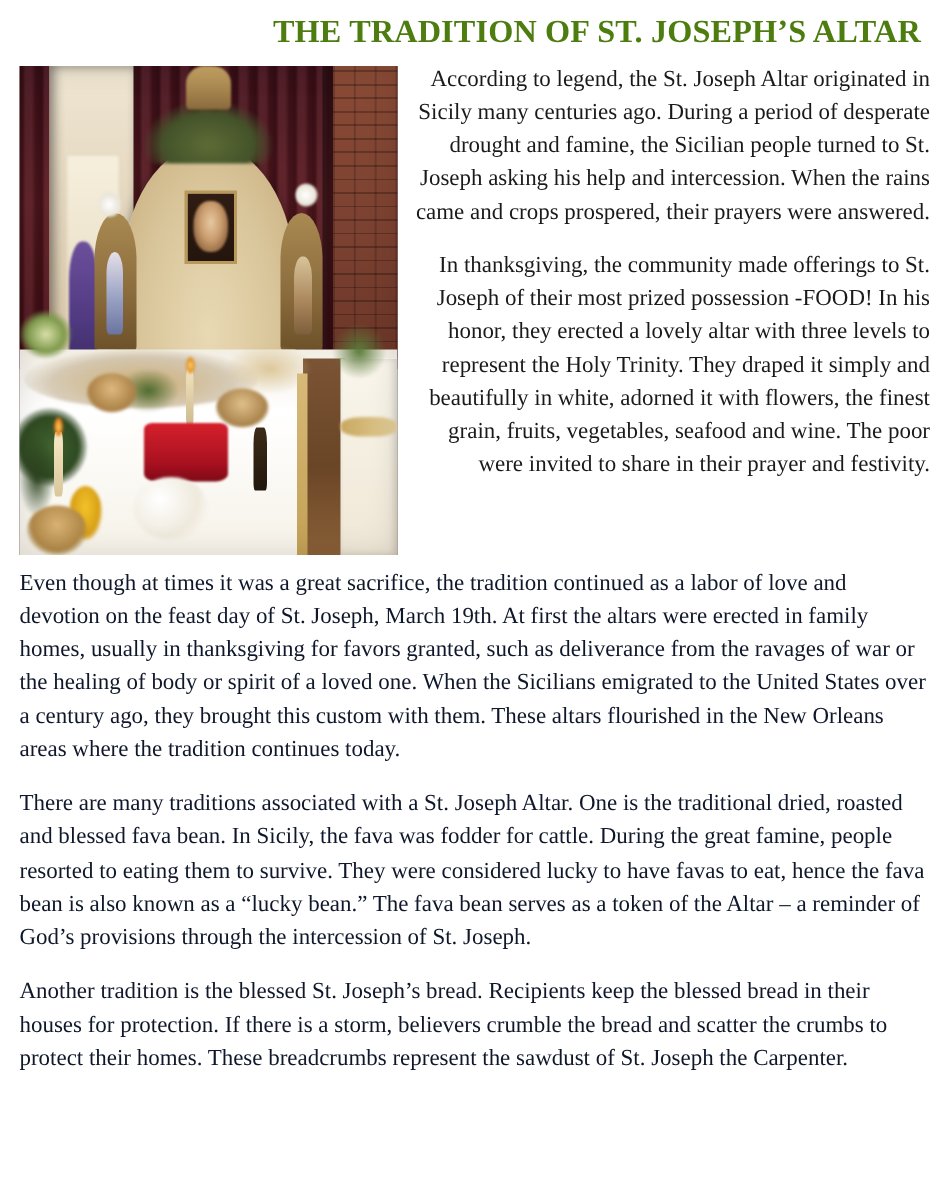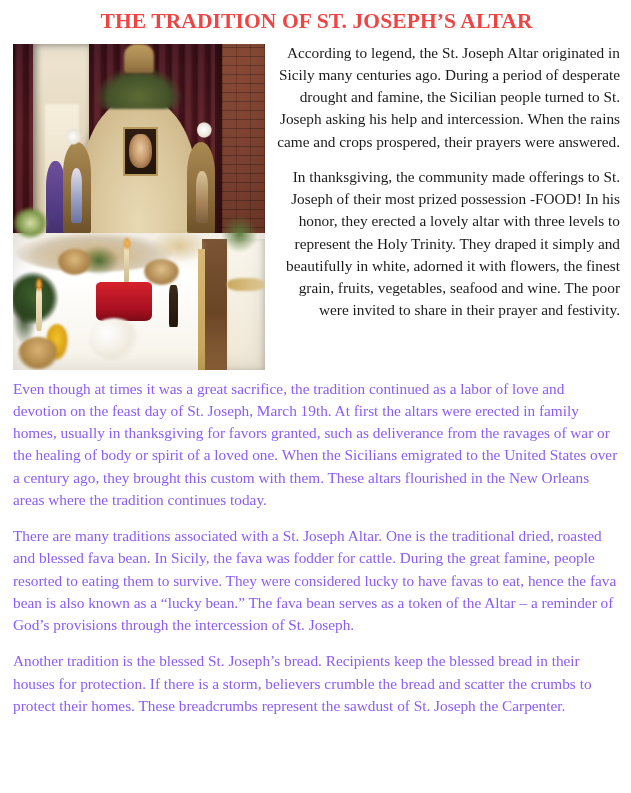--- a/index.html
+++ b/index.html
@@ -21,26 +21,26 @@
     height: 793px;
     position: relative;
     box-sizing: border-box;
     padding: 0 11px 0 13px;
   }
 
   
   .doc-title {
     font-size: 21.5px;
     font-weight: bold;
-    text-align: center;
+    text-align: right;
     letter-spacing: 0.1px;
     margin: 9px 0 0 0;
     padding: 0 6px;
     line-height: 1.15;
-    color: #ef4444;
+    color: #4d7c0f;
   }
 
   
   .altar-photo {
     float: left;
     width: 252px;
     height: 326px;
     margin: 10px 11px 6px 0;
     position: relative;
     overflow: hidden;
@@ -230,21 +230,21 @@
     color: #1a1a1a;
   }
   .col-para.first { margin-top: 8px; }
 
   .full-para {
     clear: both;
     font-size: 15.3px;
     line-height: 1.455;
     text-align: left;
     margin: 0 0 14px 0;
-    color: #8b5cf6;
+    color: #0f172a;
   }
   .full-para.p3 { padding-top: 2px; }
 </style>
 </head>
 <body>
 
 <div class="page">
 
   <h1 class="doc-title">THE TRADITION OF ST. JOSEPH’S ALTAR</h1>
 

